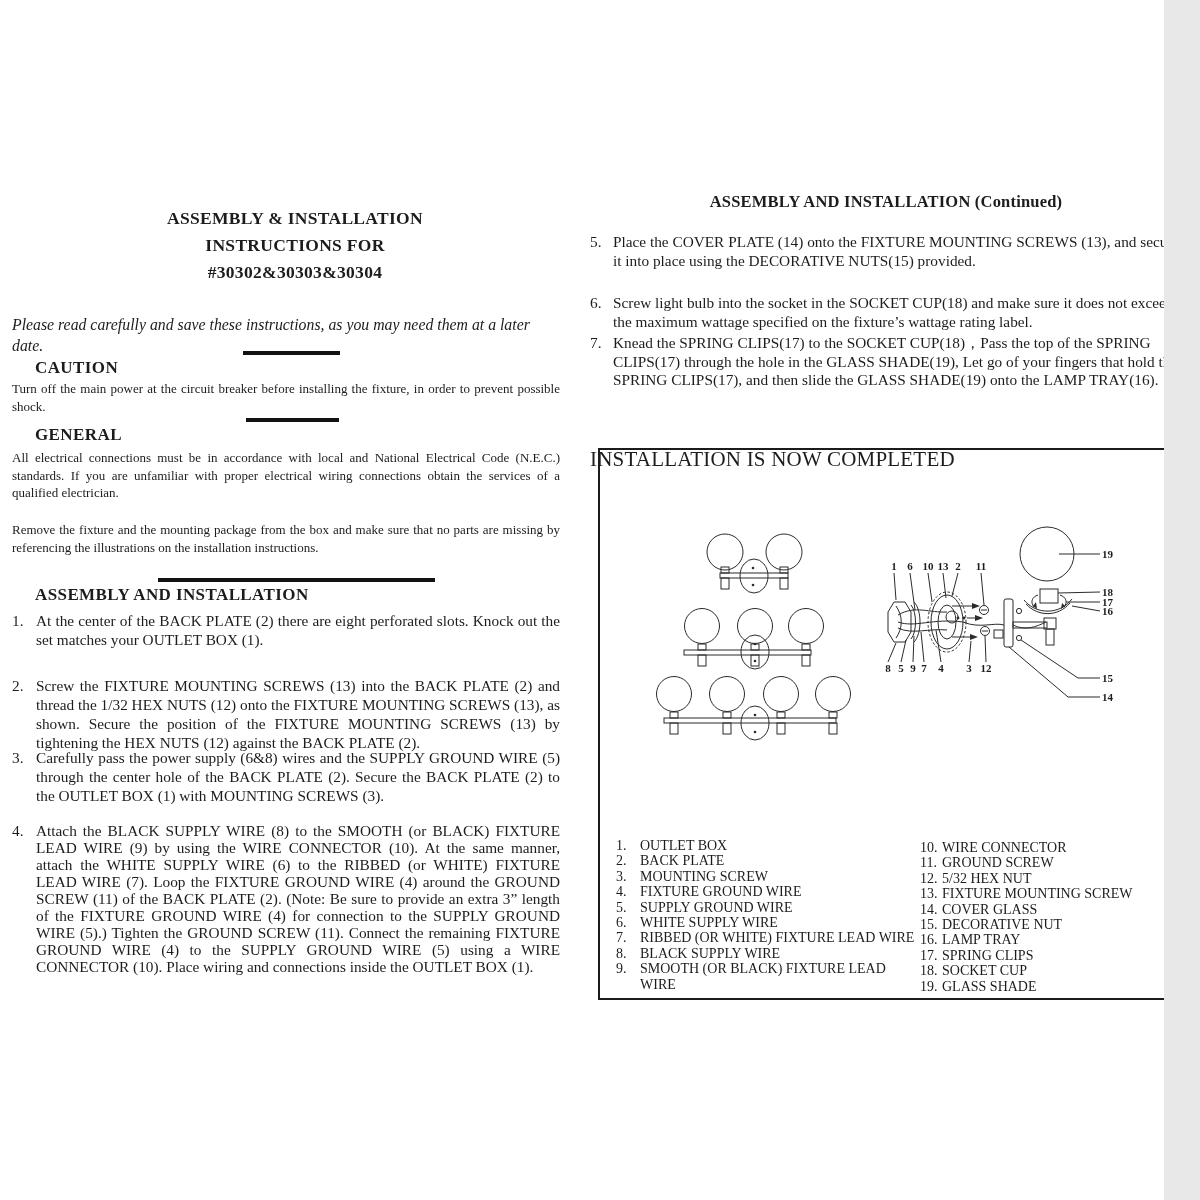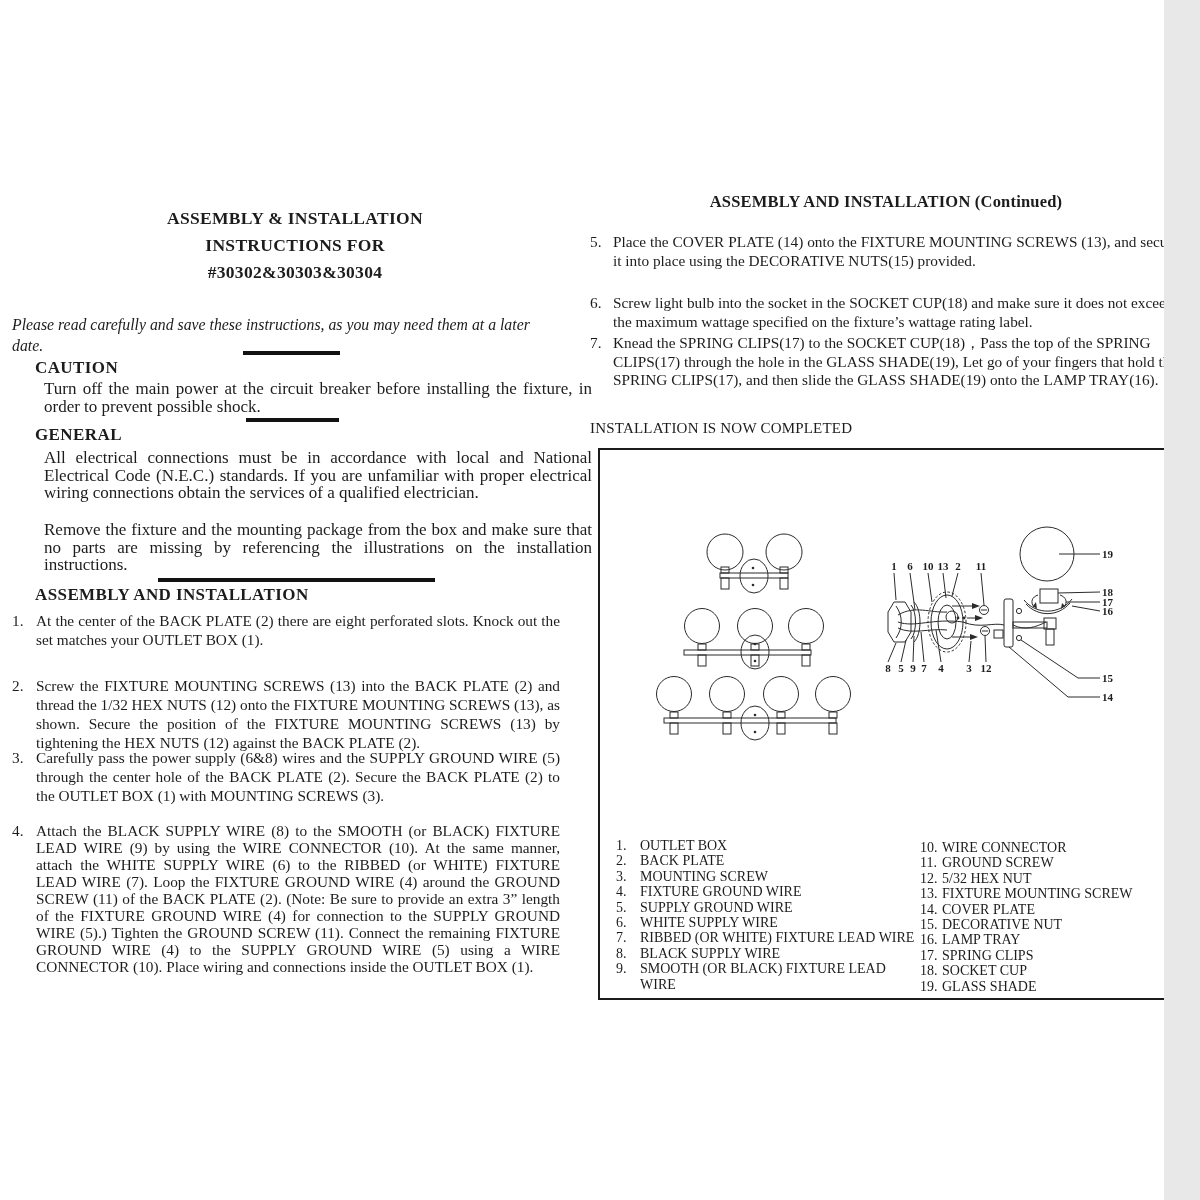--- a/index.html
+++ b/index.html
@@ -3,30 +3,30 @@
 <meta charset="utf-8">
 <style>
   html,body{margin:0;padding:0;background:#e8e8e8;}
   .page{position:relative;width:1164px;height:1200px;background:#ffffff;
         font-family:"Liberation Serif","DejaVu Serif",serif;color:#1c1c1c;overflow:hidden;}
   .abs{position:absolute;}
   .title{font-weight:bold;font-size:17.5px;line-height:27px;text-align:center;letter-spacing:.3px;}
   .intro{font-style:italic;font-size:15.8px;line-height:21px;}
   .rule{background:#121212;height:4px;}
   .sec-head{font-weight:bold;font-size:17px;text-align:left;letter-spacing:.4px;}
-  .body-text{font-size:17px;line-height:17.5px;text-align:justify;margin-left:32px;}
+  .body-text{font-size:13px;line-height:17.5px;text-align:justify;}
   .step{display:flex;font-size:15.3px;line-height:19px;}
   .step .n{width:24px;flex:none;}
   .step .t{flex:1;text-align:justify;}
   .step.tight{line-height:17px;}
   .rhead{font-weight:bold;font-size:16.5px;text-align:center;letter-spacing:.2px;}
   .rstep{display:flex;font-size:15.3px;line-height:18.5px;}
   .rstep .n{width:23px;flex:none;}
   .rstep .t{flex:1;text-align:left;}
-  .completed{font-size:15px;letter-spacing:.2px;}
+  .completed{font-size:21px;letter-spacing:.2px;margin-top:27px;}
   .dbox{border:2px solid #1b1b1b;box-sizing:border-box;}
   .dbox svg{position:absolute;left:0;top:0;}
   .plist{font-size:14px;line-height:15.4px;}
   .prow{display:flex;}
   .prow .pn{flex:none;}
   .plist-left .pn{width:24px;}
   .plist-right .pn{width:22px;}
   .prow .pl{white-space:pre-line;}
   .ln{stroke:#2b2b2b;fill:none;stroke-width:1;}
   .lnf{fill:#2b2b2b;stroke:none;}
@@ -299,21 +299,21 @@
       <div class="prow">
           <span class="pn">12.</span>
           <span class="pl">5/32 HEX NUT</span>
         </div>
       <div class="prow">
           <span class="pn">13.</span>
           <span class="pl">FIXTURE MOUNTING SCREW</span>
         </div>
       <div class="prow">
           <span class="pn">14.</span>
-          <span class="pl">COVER PLATE</span>
+          <span class="pl">COVER GLASS</span>
         </div>
       <div class="prow">
           <span class="pn">15.</span>
           <span class="pl">DECORATIVE NUT</span>
         </div>
       <div class="prow">
           <span class="pn">16.</span>
           <span class="pl">LAMP TRAY</span>
         </div>
       <div class="prow">

